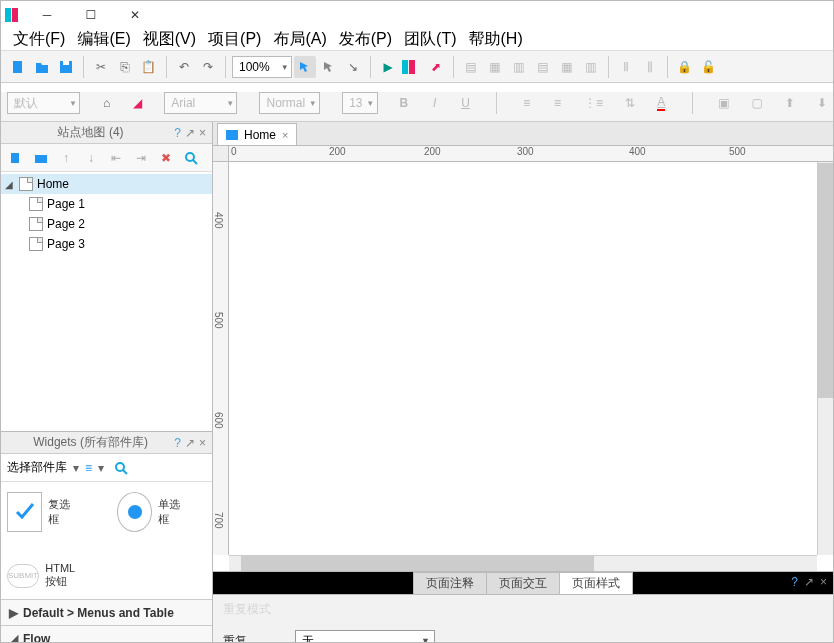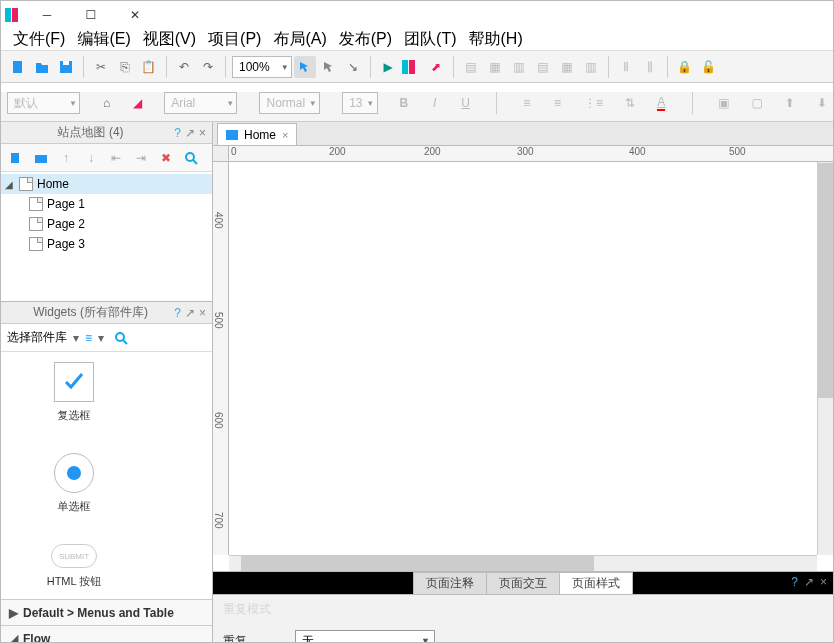--- a/index.html
+++ b/index.html
@@ -31,21 +31,21 @@
 .tree { flex: 1; overflow: auto; padding: 2px 0; }
 .tree-row { height: 20px; display: flex; align-items: center; padding-left: 4px; gap: 4px; }
 .tree-row.selected { background: #d6ecf9; }
 .tree-row .exp { width: 10px; color: #555; font-size: 10px; }
 .tree-row .page-icon { width: 14px; height: 14px; border: 1px solid #999; background: #fff; position: relative; }
 .tree-row .page-icon::after { content:""; position:absolute; top:0; right:0; width:4px; height:4px; border-left:1px solid #999; border-bottom:1px solid #999; background:#eee; }
 .indent1 { padding-left: 28px; text-align: right; }
 .widgets-panel { border-top: 1px solid #bbb; }
 .widget-toolbar { height: 28px; display: flex; align-items: center; padding: 0 6px; gap: 6px; border-bottom: 1px solid #ddd; }
 .widget-grid { display: flex; flex-wrap: wrap; padding: 10px 6px; gap: 30px 40px; }
-.widget-item { width: 70px; display: flex; flex-direction: column; align-items: center; gap: 6px; margin-left: 32px; }
+.widget-item { width: 70px; display: flex; flex-direction: row; align-items: center; gap: 6px; }
 .widget-item .wbox { width: 40px; height: 40px; border: 1px solid #bbb; display: flex; align-items: center; justify-content: center; background: #fff; }
 .widget-item .wlabel { font-size: 11px; color: #333; }
 .cat-row { height: 26px; border-top: 1px solid #ccc; display: flex; align-items: center; padding: 0 8px; font-weight: bold; color: #333; background: #f8f8f8; }
 .cat-row .arr { width: 10px; color: #555; margin-right: 4px; }
 .center-col { flex: 1; display: flex; flex-direction: column; background: #eee; }
 .tabbar { height: 24px; background: #e8e8e8; display: flex; align-items: flex-end; border-bottom: 1px solid #bbb; padding-left: 4px; }
 .tab { height: 22px; background: #fff; border: 1px solid #bbb; border-bottom: none; display: flex; align-items: center; padding: 0 8px; gap: 6px; position: relative; }
 .tab .tab-icon { width: 12px; height: 10px; background: #2196f3; }
 .tab .close { color: #888; font-size: 11px; }
 .canvas-wrap { flex: 1; position: relative; background: #fff; overflow: hidden; }

